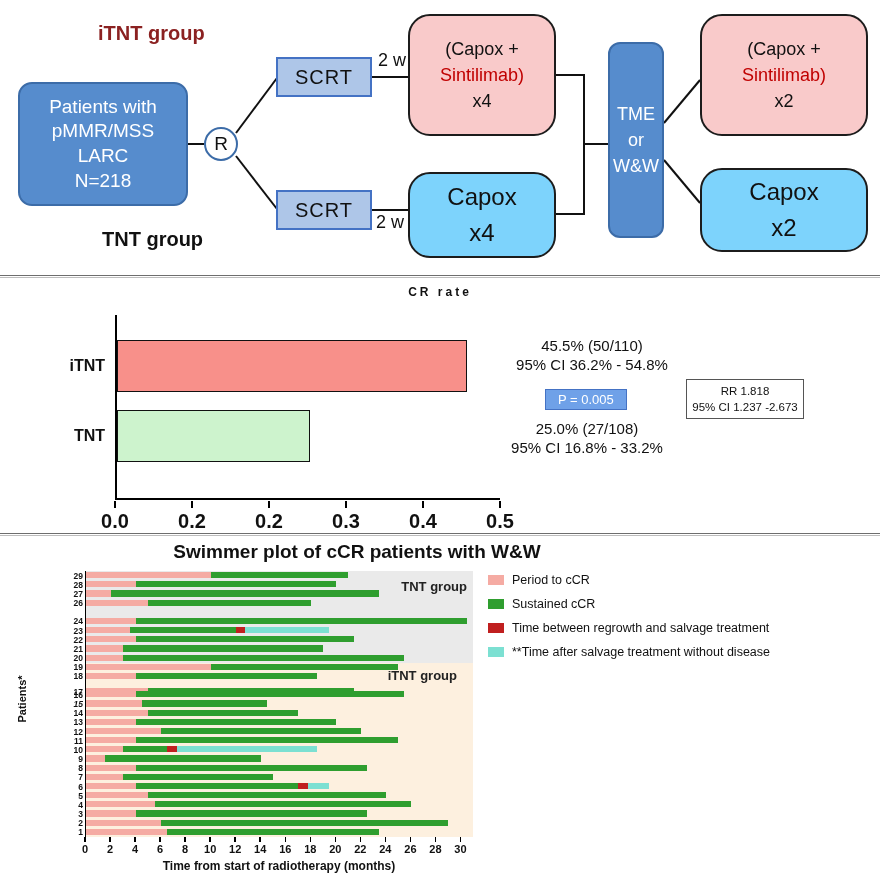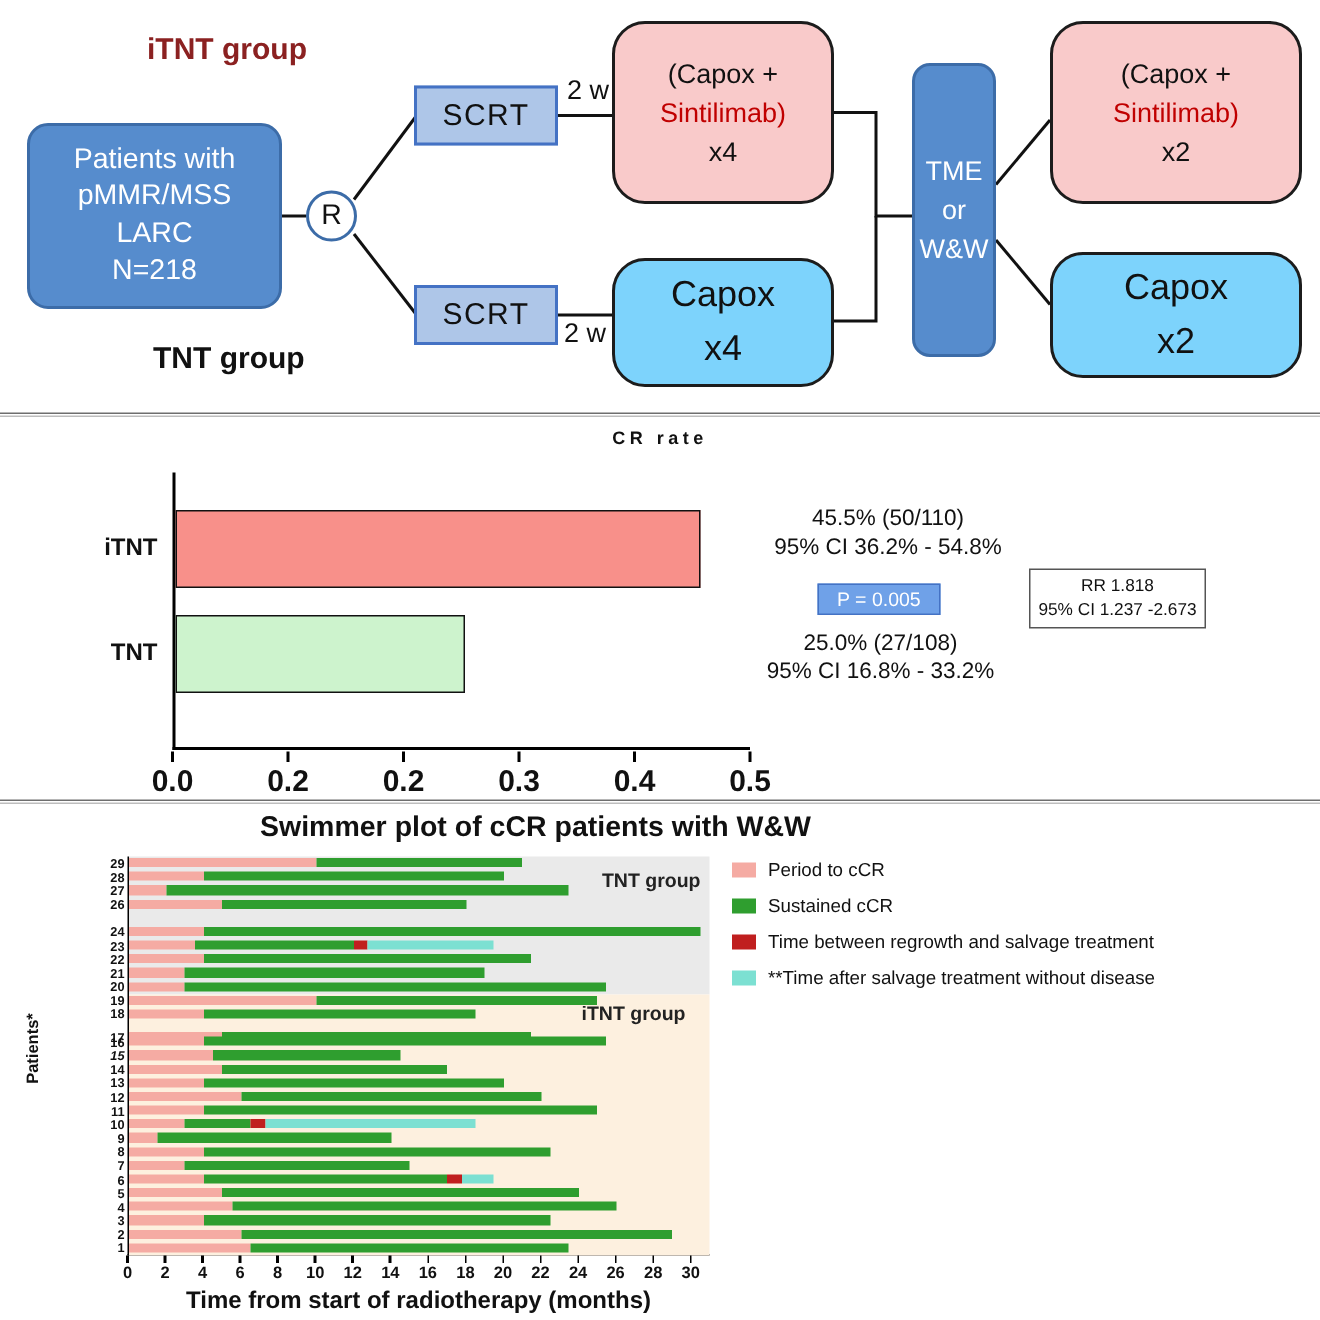--- a/index.html
+++ b/index.html
@@ -58,21 +58,21 @@
   .swim-bg{position:absolute;left:0;width:100%;z-index:0}
   .swim-row{position:absolute;left:0;width:100%;z-index:2}
   .swim-seg{position:absolute;top:1px;bottom:2px}
   .swim-row-label{position:absolute;left:-18px;width:15px;text-align:right;font-size:8.5px;font-weight:700;top:50%;transform:translateY(-50%);line-height:1}
   .region-label{position:absolute;z-index:3;font-weight:700;font-size:13px;color:#222}
   .tnt-region{right:6px;top:8px}
   .itnt-region{right:16px;top:97px}
   #swim-xaxis{position:absolute;left:0;top:0;width:880px;height:345px;pointer-events:none}
   .swim-tick-mark{position:absolute;width:1.5px;height:5px;background:#000;top:302px}
   .swim-tick-label{position:absolute;top:308px;width:22px;text-align:center;font-size:11px;font-weight:700}
-  .swim-xlabel{position:absolute;left:59px;top:324px;width:440px;text-align:center;font-size:16px;font-weight:700}
+  .swim-xlabel{position:absolute;left:59px;top:324px;width:440px;text-align:center;font-size:12px;font-weight:700}
   .swim-ylabel{position:absolute;left:-18px;top:158px;width:80px;text-align:center;transform:rotate(-90deg);font-size:11px;font-weight:700}
   #swim-legend{position:absolute;left:488px;top:38px}
   .legend-item{display:flex;align-items:center;margin-bottom:11px;height:13px}
   .legend-swatch{width:16px;height:10px;margin-right:8px;flex:0 0 16px}
   .legend-label{font-size:12.5px;color:#111}
 </style>
 </head>
 <body>
 
 <div class="panel" id="flow">

